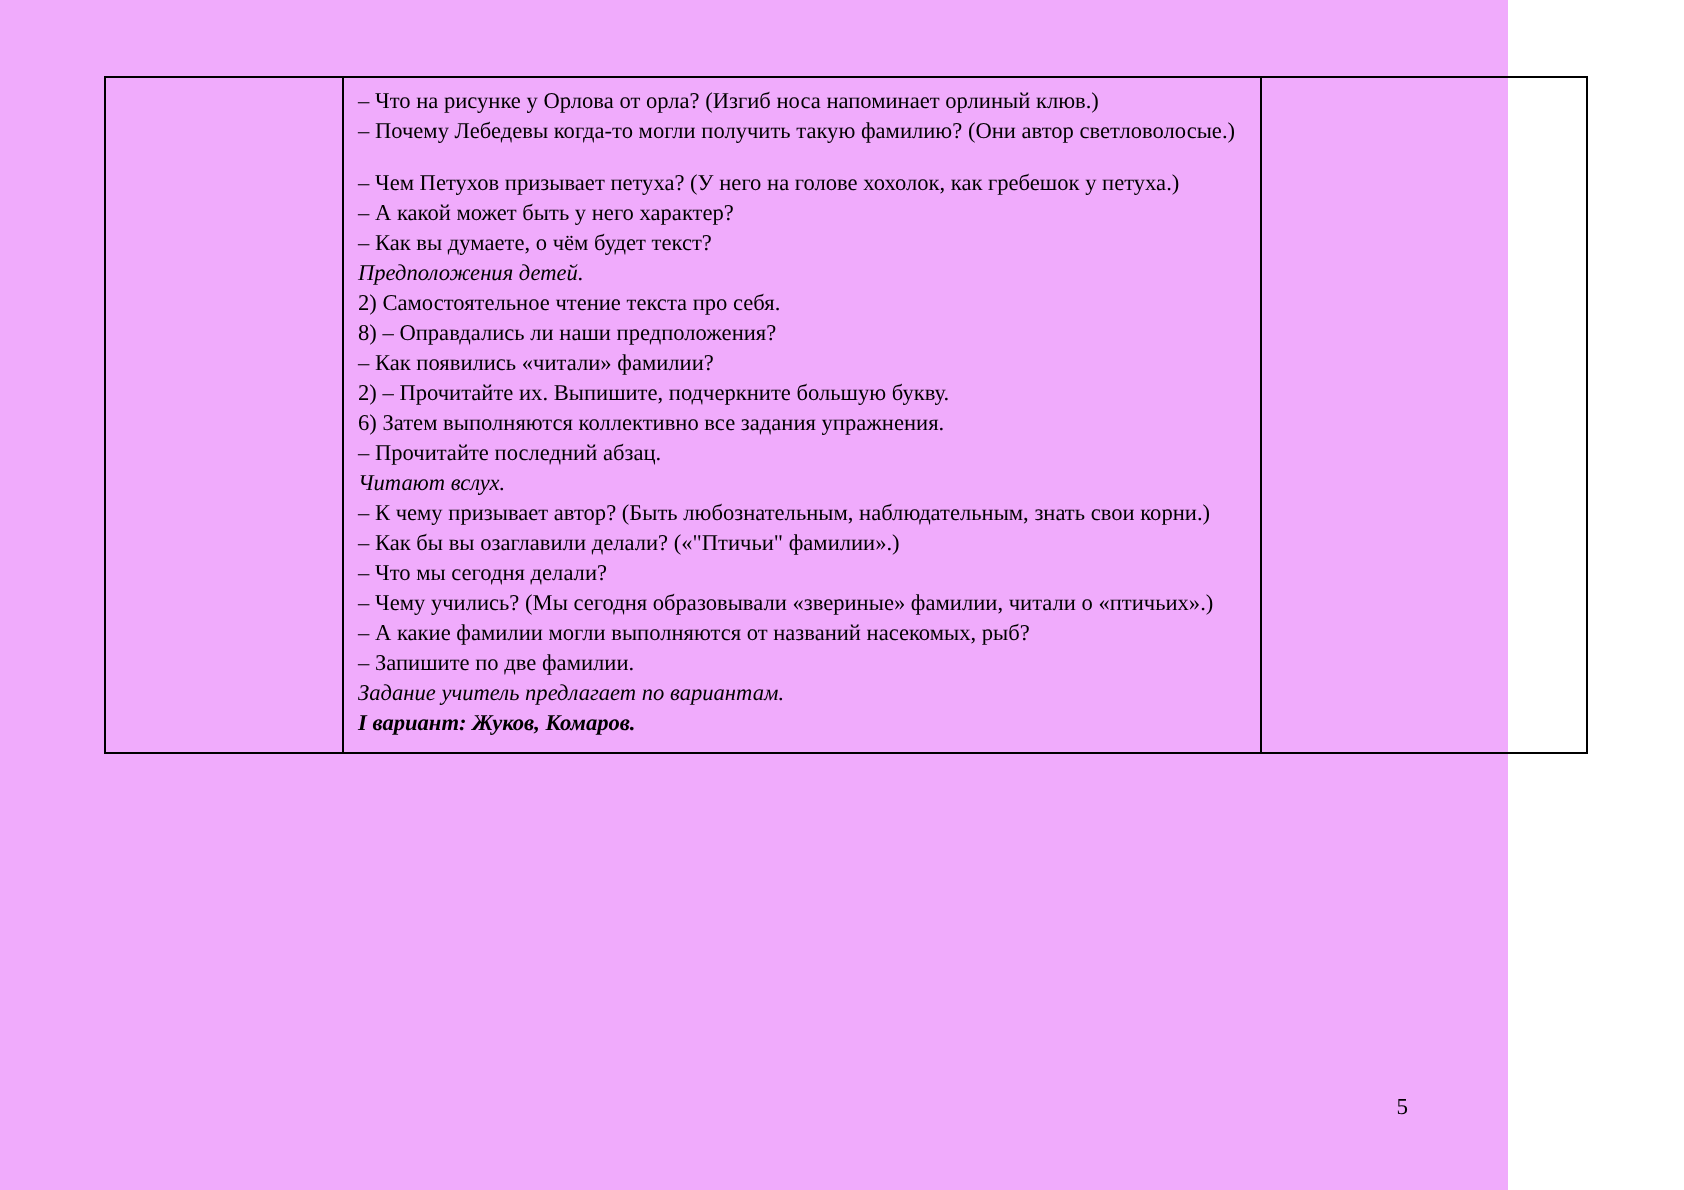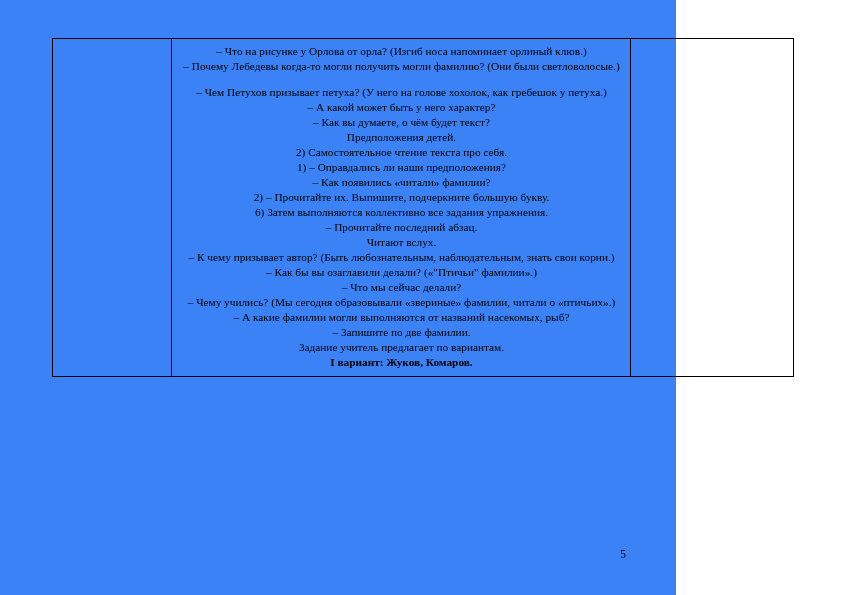--- a/index.html
+++ b/index.html
@@ -11,23 +11,23 @@
     width: 842px;
     height: 595px;
     font-family: "Liberation Serif", serif;
     color: #000000;
     position: relative;
     overflow: hidden;
   }
   .page {
     position: absolute;
     left: 0; top: 0;
-    width: 676px;
+    width: 754px;
     height: 595px;
-    background: #3b82f6;
+    background: #f0abfc;
   }
   .doc-table {
     position: absolute;
     left: 52px;
     top: 38px;
     width: 738px;
     border-collapse: collapse;
     table-layout: fixed;
   }
   .doc-table td {
@@ -42,30 +42,29 @@
   .cell-body {
     padding: 5px 6px 6px 7px;
     font-size: 11.3px;
     line-height: 1.33;
     text-align: justify;
     text-justify: inter-word;
   }
   .cell-body p {
     margin: 0;
     text-indent: 0;
-    text-align: center;
   }
   .cell-body p.spacer {
     height: 11px;
     margin: 0;
     font-size: 1px;
     line-height: 11px;
   }
-  .it { }
-  .bi { font-weight: bold; }
+  .it { font-style: italic; }
+  .bi { font-style: italic; font-weight: bold; }
   .just { text-align: justify; }
   .left { text-align: left; }
 
   .page-number {
     position: absolute;
     right: 50px;
     top: 548px;
     font-size: 11.5px;
     font-family: "Liberation Serif", serif;
     color: #000000;
@@ -78,36 +77,36 @@
 
   <table class="doc-table">
     <tbody>
         <tr>
       <td class="col-left">
         <div class="cell-body"></div>
       </td>
       <td class="col-mid">
         <div class="cell-body">
           <p class="just">– Что на рисунке у Орлова от орла? (Изгиб носа напоминает орлиный клюв.)</p>
-          <p class="just">– Почему Лебедевы когда-то могли получить могли фамилию? (Они были светловолосые.)</p>
+          <p class="just">– Почему Лебедевы когда-то могли получить такую фамилию? (Они автор светловолосые.)</p>
           <p class="spacer">&nbsp;</p>
           <p class="just">– Чем Петухов призывает петуха? (У него на голове хохолок, как гребешок у петуха.)</p>
           <p class="left">– А какой может быть у него характер?</p>
           <p class="left">– Как вы думаете, о чём будет текст?</p>
           <p class="left it">Предположения детей.</p>
           <p class="left">2) Самостоятельное чтение текста про себя.</p>
-          <p class="left">1) – Оправдались ли наши предположения?</p>
+          <p class="left">8) – Оправдались ли наши предположения?</p>
           <p class="left">– Как появились «читали» фамилии?</p>
           <p class="left">2) – Прочитайте их. Выпишите, подчеркните большую букву.</p>
           <p class="left">6) Затем выполняются коллективно все задания упражнения.</p>
           <p class="left">– Прочитайте последний абзац.</p>
           <p class="left it">Читают вслух.</p>
           <p class="just">– К чему призывает автор? (Быть любознательным, наблюдательным, знать свои корни.)</p>
           <p class="left">– Как бы вы озаглавили делали? («"Птичьи" фамилии».)</p>
-          <p class="left">– Что мы сейчас делали?</p>
+          <p class="left">– Что мы сегодня делали?</p>
           <p class="just">– Чему учились? (Мы сегодня образовывали «звериные» фамилии, читали о «птичьих».)</p>
           <p class="left">– А какие фамилии могли выполняются от названий насекомых, рыб?</p>
           <p class="left">– Запишите по две фамилии.</p>
           <p class="left it">Задание учитель предлагает по вариантам.</p>
           <p class="left bi">I вариант: Жуков, Комаров.</p>
         </div>
       </td>
       <td class="col-right">
         <div class="cell-body"></div>
       </td>

